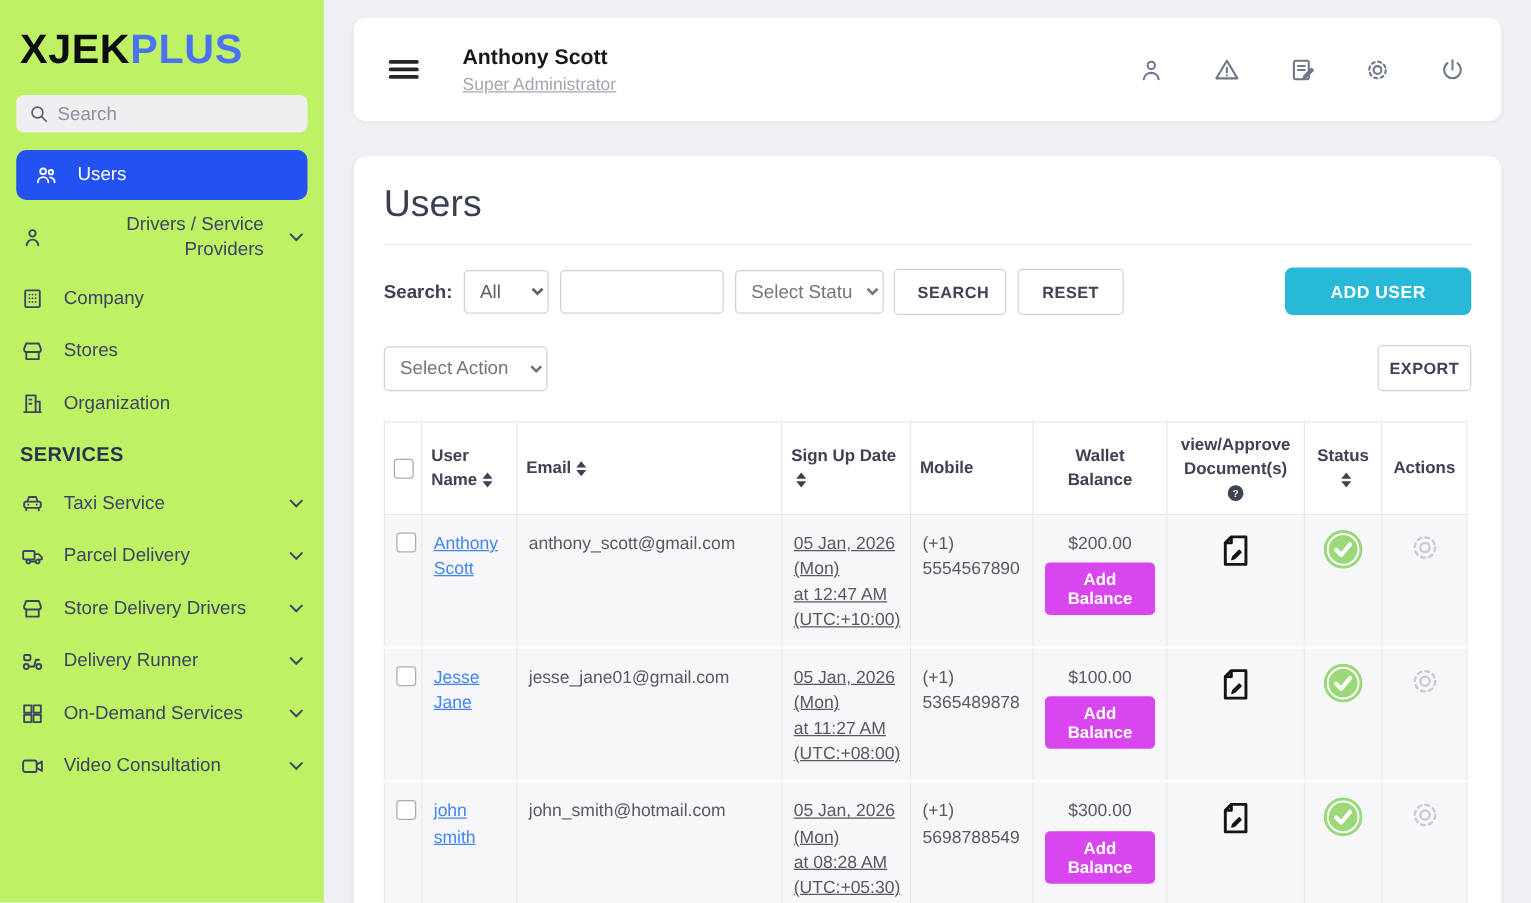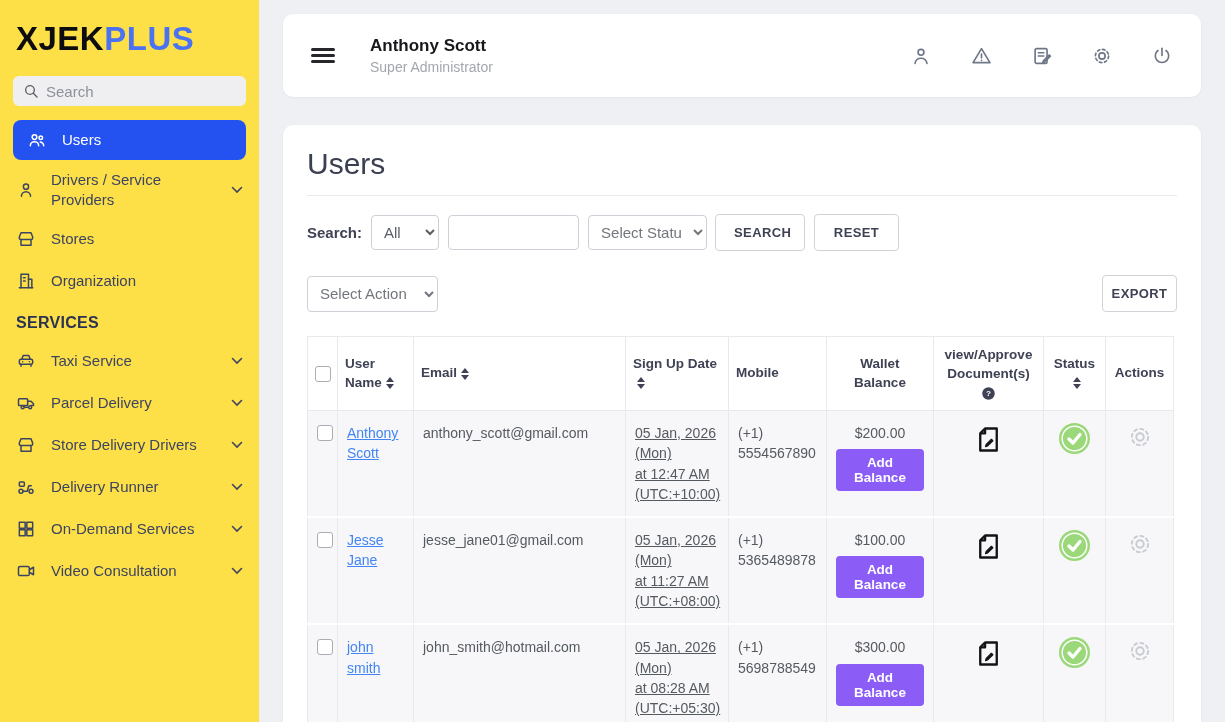--- a/index.html
+++ b/index.html
@@ -1,51 +1,51 @@
 <!DOCTYPE html>
 <html><head>
 <meta charset="utf-8">
 <style>
   * { margin:0; padding:0; box-sizing:border-box; }
   html,body { width:1225px; height:722px; overflow:hidden; background:#eef0f3;
     font-family:"Liberation Sans", sans-serif; }
 
   
   .sidebar { position:absolute; left:0; top:0; width:260px; height:722px;
-    background:#fde047; border-right:1px solid #ececf1; z-index:2; }
+    background:#bef264; border-right:1px solid #ececf1; z-index:2; }
   .logo { padding:20px 16px 14px 16px; font-size:33px; font-weight:800; letter-spacing:.5px; }
   .logo .black { color:#0d0d10; }
   .logo .blue { color:#4a72f2; }
   .side-search { margin:4px 13px 14px 13px; background:#efeff2; border-radius:6px;
     height:30px; display:flex; align-items:center; padding:0 10px; gap:7px; }
   .side-search svg { flex:0 0 auto; }
   .side-search input { border:none; background:transparent; outline:none; width:100%;
     font-size:15px; color:#3d4461; font-family:inherit; }
   .side-search input::placeholder { color:#8b909b; }
   .nav { }
   .nav-item { display:flex; align-items:center; gap:15px; padding:0 16px; min-height:42px;
     color:#3d4461; font-size:15px; cursor:pointer; }
   .nav-item .lbl { line-height:1.35; }
   .nav-item svg.ic { flex:0 0 auto; }
   .nav-item .chev { margin-left:auto; }
   .nav-item.active { background:#2452f0; color:#fff; border-radius:8px;
     margin:0 13px 2px 13px; padding:0 14px; min-height:40px; }
-  .nav-item.tall { min-height:56px; }
+  .nav-item.tall { min-height:56px;text-align:right; }
   .section-label { padding:12px 16px 8px 16px; font-size:16px; font-weight:700;
     color:#2b3252; letter-spacing:.3px; }
 
   
   .topbar { position:absolute; left:283px; top:14px; width:918px; height:83px;
     background:#fff; border-radius:10px; box-shadow:0 1px 3px rgba(30,30,60,.05);
     display:flex; align-items:center; padding:0 28px; }
   .hamburger { width:24px; cursor:pointer; }
   .hamburger div { height:3px; background:#26262b; border-radius:2px; margin:3px 0; }
   .who { margin-left:35px; }
   .who .nm { font-size:17px; font-weight:700; color:#17181c; }
-  .who .rl { font-size:14px; color:#a2a6ae; margin-top:3px; }
+  .who .rl { font-size:14px; color:#a2a6ae; margin-top:3px;text-decoration:underline; }
   .top-icons { margin-left:auto; display:flex; align-items:center; gap:38px; color:#6e7787; }
   .top-icons .tib { cursor:pointer; display:flex; }
 
   
   .card { position:absolute; left:283px; top:125px; width:918px; height:640px;
     background:#fff; border-radius:10px; box-shadow:0 1px 3px rgba(30,30,60,.05);
     padding:16px 24px; }
   .page-title { font-size:30px; color:#3a3f51; font-weight:500; margin-top:6px; }
   .rule { border-bottom:1px solid #eaeaef; margin-top:14px; }
 
@@ -81,21 +81,21 @@
   tr.drow { height:91px; }
   .sort { display:inline-flex; flex-direction:column; vertical-align:middle; margin-left:4px; line-height:0; }
   .sort b { width:0; height:0; border-left:4px solid transparent; border-right:4px solid transparent; }
   .sort b.up { border-bottom:5px solid #3f4254; margin-bottom:2px; }
   .sort b.dn { border-top:5px solid #3f4254; }
   .help-ic { display:block; margin:3px auto 0 auto; }
   .cbx { appearance:none; -webkit-appearance:none; width:16px; height:16px; background:#fff;
     border:1.5px solid #a9adb4; border-radius:3px; cursor:pointer; display:block; margin:2px auto; }
   a.ulink { color:#4285f4; text-decoration:underline; cursor:pointer; }
   .dline { display:block;text-decoration:underline; }
-  .add-bal { display:inline-block; margin-top:6px; background:#8b5cf6; color:#fff; border:none;
+  .add-bal { display:inline-block; margin-top:6px; background:#d946ef; color:#fff; border:none;
     border-radius:4px; font-size:13.5px; font-weight:700; padding:6px 11px; font-family:inherit;
     cursor:pointer; }
   .doc-btn, .gear-btn, .status-ic { display:inline-block; cursor:pointer; }
 </style>
 </head>
 <body>
 
 <div class="sidebar">
   <div class="logo">
     <span class="black">XJEK</span><span class="blue">PLUS</span>
@@ -119,20 +119,27 @@
     </div>
     <div class="nav-item tall">
       <svg class="ic" width="20" height="20" viewBox="0 0 24 24" fill="none" stroke="currentColor" stroke-width="1.8" stroke-linecap="round" stroke-linejoin="round">
           <circle cx="12" cy="8" r="3.1"></circle>
           <path d="M6.5 19.5c0-3 2.5-5.5 5.5-5.5s5.5 2.5 5.5 5.5"></path>
         </svg>
       <span class="lbl" style="max-width:160px">Drivers / Service Providers</span>
       <svg class="chev" width="12" height="8" viewBox="0 0 12 8" fill="none" stroke="#3d4461" stroke-width="1.6" stroke-linecap="round">
           <path d="M1.5 1.5L6 6l4.5-4.5"></path>
         </svg>
+    </div>
+    <div class="nav-item">
+      <svg class="ic" width="20" height="20" viewBox="0 0 24 24" fill="none" stroke="currentColor" stroke-width="1.8" stroke-linecap="round" stroke-linejoin="round">
+          <rect x="5" y="4" width="14" height="16" rx="1"></rect>
+          <path d="M9 8h.01M12 8h.01M15 8h.01M9 11.5h.01M12 11.5h.01M15 11.5h.01M9 15h.01M12 15h.01M15 15h.01"></path>
+        </svg>
+      <span class="lbl">Company</span>
     </div>
     <div class="nav-item">
       <svg class="ic" width="20" height="20" viewBox="0 0 24 24" fill="none" stroke="currentColor" stroke-width="1.8" stroke-linecap="round" stroke-linejoin="round">
           <path d="M4 9.5L6 4.5h12l2 5v1.2a2 2 0 01-2 2H6a2 2 0 01-2-2z"></path>
           <path d="M6 12.7V19.5h12v-6.8"></path>
         </svg>
       <span class="lbl">Stores</span>
     </div>
     <div class="nav-item">
       <svg class="ic" width="20" height="20" viewBox="0 0 24 24" fill="none" stroke="currentColor" stroke-width="1.8" stroke-linecap="round" stroke-linejoin="round">
@@ -266,20 +273,21 @@
   <div class="page-title">Users</div>
   <div class="rule"></div>
 
   <div class="filters">
     <span class="flabel">Search:</span>
     <select class="all-sel"><option>All</option></select>
     <input class="tinput" type="text" value="" style="">
     <select class="status-sel"><option>Select Status</option></select>
     <button class="btn search-btn">SEARCH</button>
     <button class="btn reset-btn">RESET</button>
+    <button class="add-user-btn">ADD USER</button>
   </div>
 
   <div class="row2">
     <select class="action-sel"><option>Select Action</option></select>
     <button class="btn export-btn">EXPORT</button>
   </div>
 
   <table class="users">
     <colgroup>
       <col style="width:30px">

